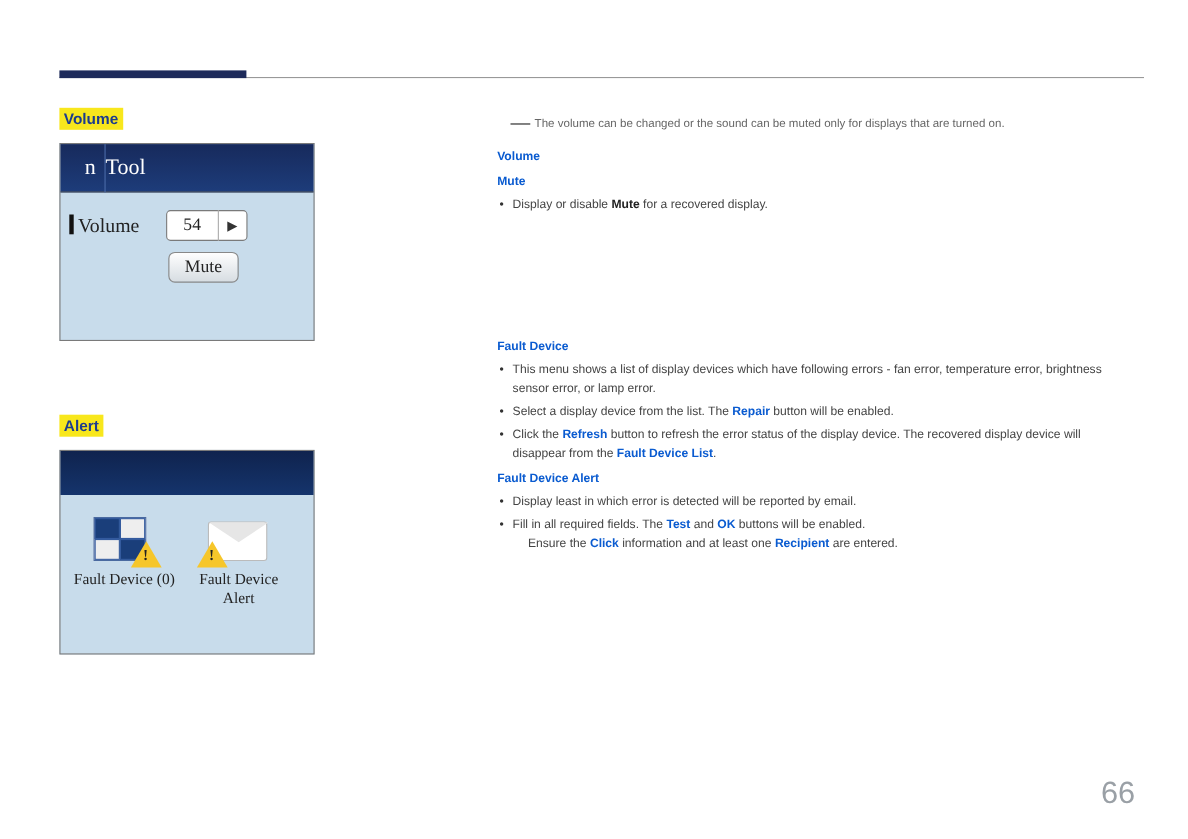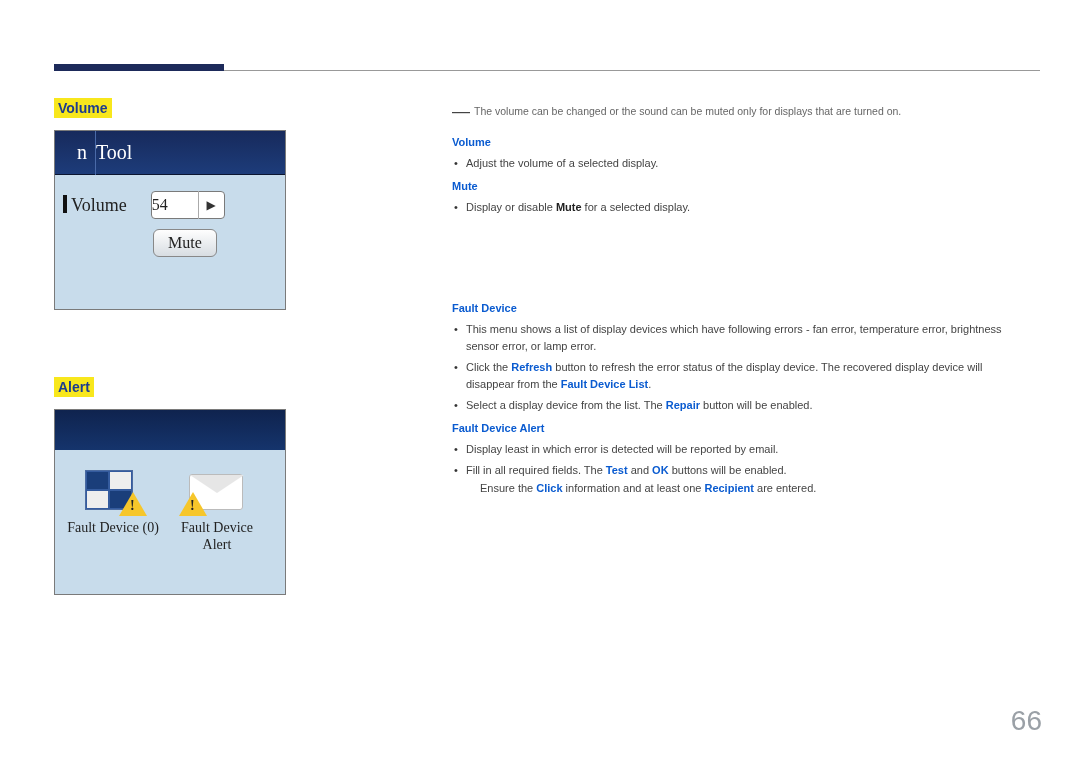--- a/index.html
+++ b/index.html
@@ -94,21 +94,21 @@
     display: flex;
     align-items: center;
     background: #fff;
     border: 1px solid #7a7a7a;
     border-radius: 4px;
     height: 28px;
     margin-left: 12px;
   }
   .spinbox .val {
     width: 46px;
-    text-align: left;
+    text-align: center;
     font-size: 16px;
   }
   .spinbox .arrow {
     width: 26px; height: 28px;
     border-left: 1px solid #aaa;
     display: flex; align-items: center; justify-content: center;
     font-size: 12px; color: #333;
   }
   .mute-btn {
     display: inline-block;
@@ -187,20 +187,21 @@
     top: 98px;
     right: 50px;
     font-size: 11px;
     line-height: 1.55;
     color: #444;
   }
   .note-line {
     font-size: 10.5px;
     color: #666;
     margin-bottom: 8px;
+    margin-left: 12px;
   }
   .note-dash {
     font-size: 18px;
     color: #444;
     vertical-align: -2px;
     margin-right: 4px;
   }
   .sub-h {
     color: #0a5bd0;
     font-weight: bold;
@@ -220,24 +221,24 @@
     position: absolute;
     left: -12px;
     color: #333;
   }
   .indent {
     padding-left: 14px;
     display: block;
   }
   .accent { color: #0a5bd0; font-weight: bold; }
   .bold { font-weight: bold; color: #222; }
-  .alert-right { margin-top: 84px; }
+  .alert-right { margin-top: 112px; }
   .page-num {
     position: absolute;
-    right: 38px;
+    right: 48px;
     bottom: 26px;
     font-size: 28px;
     color: #9aa0a6;
     font-family: Arial, sans-serif;
   }
 </style>
 </head>
 <body>
 
 <div class="header-rule"></div>
@@ -299,39 +300,38 @@
 </div>
 
 <div class="right-col">
 
   <div class="note-line">
     <span class="note-dash">―</span><span>The volume can be changed or the sound can be muted only for displays that are turned on.</span>
   </div>
 
   <div class="sub-h">Volume</div>
   <ul class="b">
-    <li>Adjust the volume of a selected display.</li>
   </ul>
 
   <div class="sub-h">Mute</div>
   <ul class="b">
     <li>
-      <span>Display or disable </span><span class="bold">Mute</span><span> for a selected display.</span>
+      <span>Display or disable </span><span class="bold">Mute</span><span> for a recovered display.</span>
     </li>
   </ul>
 
   <div class="alert-right">
     <div class="sub-h">Fault Device</div>
     <ul class="b">
       <li>This menu shows a list of display devices which have following errors - fan error, temperature error, brightness sensor error, or lamp error.</li>
       <li>
-        <span>Click the </span><span class="accent">Refresh</span><span> button to refresh the error status of the display device. The recovered display device will disappear from the </span><span class="accent">Fault Device List</span><span>.</span>
+        <span>Select a display device from the list. The </span><span class="accent">Repair</span><span> button will be enabled.</span>
       </li>
       <li>
-        <span>Select a display device from the list. The </span><span class="accent">Repair</span><span> button will be enabled.</span>
+        <span>Click the </span><span class="accent">Refresh</span><span> button to refresh the error status of the display device. The recovered display device will disappear from the </span><span class="accent">Fault Device List</span><span>.</span>
       </li>
     </ul>
 
     <div class="sub-h">Fault Device Alert</div>
     <ul class="b">
       <li>Display least in which error is detected will be reported by email.</li>
       <li>
         <span>Fill in all required fields. The </span><span class="accent">Test</span><span> and </span><span class="accent">OK</span><span> buttons will be enabled.</span>
         <span class="indent">
           <span>Ensure the </span><span class="accent">Click</span><span> information and at least one </span><span class="accent">Recipient</span><span> are entered.</span>

